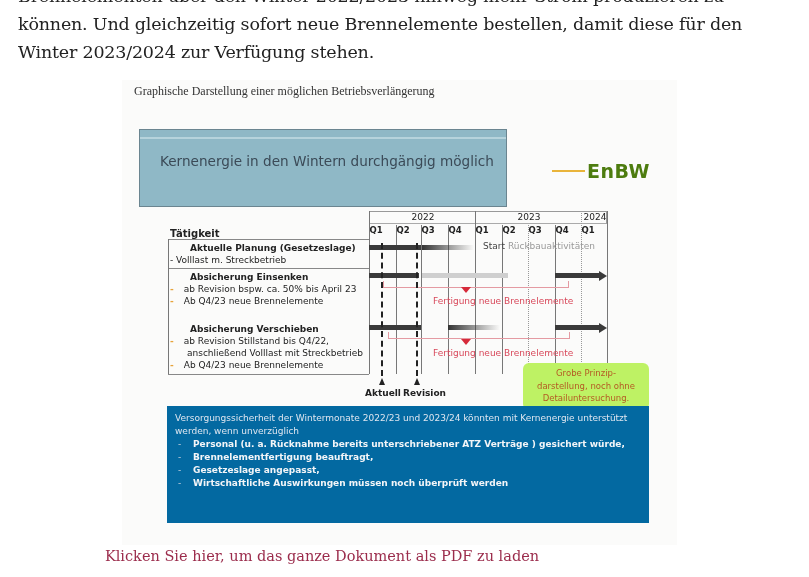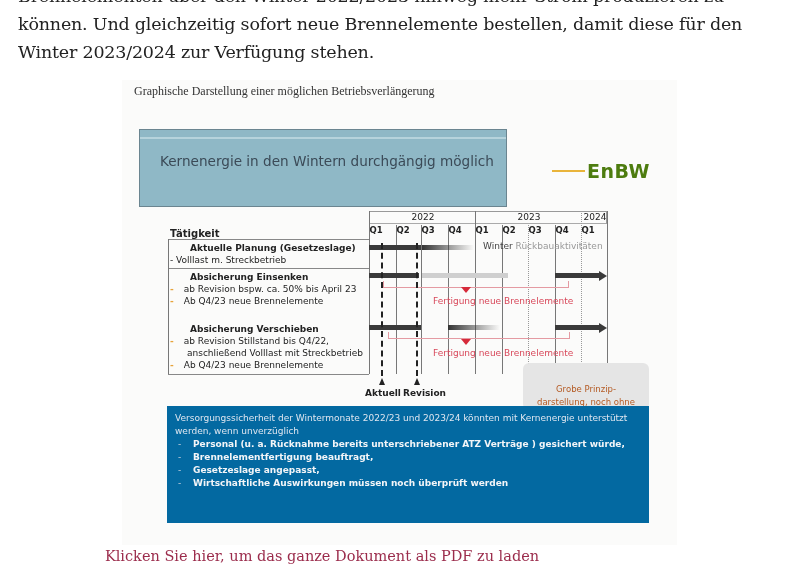--- a/index.html
+++ b/index.html
@@ -33,21 +33,21 @@
   .bar.light { background:#cfcfcf; }
   .arrowhead { position:absolute; width:0; height:0; border-top:5px solid transparent; border-bottom:5px solid transparent; border-left:8px solid #3a3a3a; }
   .dash { position:absolute; width:0; border-left:2px dashed #222; }
   .bracket { position:absolute; border:1px solid #e49aa2; border-top:none; height:6px; }
   .tri { position:absolute; width:0; height:0; border-left:5px solid transparent; border-right:5px solid transparent; border-top:6px solid #d62a3a; }
   .red-label { position:absolute; font-size:9px; color:#d8485a; white-space:nowrap; }
   .grey-label { position:absolute; font-size:9px; color:#999; white-space:nowrap; }
   .grey-label b { color:#444; font-weight:normal; }
   .marker { position:absolute; width:0; height:0; border-left:3px solid transparent; border-right:3px solid transparent; border-bottom:7px solid #222; }
   .marker-label { position:absolute; font-size:9px; font-weight:bold; color:#222; }
-  .note { position:absolute; left:401px; top:283px; width:126px; height:47px; background:#e5e5e5; border-radius:6px; font-size:8.5px; color:#b45a23; text-align:center; line-height:12.5px; padding-top:20px; box-sizing:border-box; }
+  .note { position:absolute; left:401px; top:283px; width:126px; height:47px; background:#bef264; border-radius:6px; font-size:8.5px; color:#b45a23; text-align:center; line-height:12.5px; padding-top:4px; box-sizing:border-box; }
   .note span { display:block; }
   .blue-box { position:absolute; left:45px; top:326px; width:482px; height:117px; background:#0369a1; color:#fff; font-size:9px; line-height:13px; padding:6px 8px; box-sizing:border-box; }
   .blue-box .intro { color:#dfe6f0; }
   .blue-box ul { list-style:none; margin:0; padding:0; }
   .blue-box li { position:relative; padding-left:18px; font-weight:bold; color:#f3f5f8; }
   .blue-box li::before { content:"-"; position:absolute; left:3px; color:#c9d2e0; font-weight:normal; }
   .pdf-link { position:absolute; left:0; width:644px; top:548px; text-align:center; font-family:"DejaVu Serif", serif; font-size:14.5px; color:#9b2c4c; text-decoration:none; }
 </style>
 </head>
 <body>
@@ -109,21 +109,21 @@
     <div class="vline" style="left:46px;top:159px;height:135px;"></div>
 
     <div class="activity-hdr">Tätigkeit</div>
 
     <div class="act" style="top:162px;">
       <b>Aktuelle Planung (Gesetzeslage)</b><br>
       <span>- Volllast m. Streckbetrieb</span>
     </div>
     <div class="bar" style="left:247px;top:165px;width:52px;"></div>
     <div class="bar fade" style="left:300px;top:165px;width:52px;"></div>
-    <div class="grey-label" style="left:361px;top:161px;"><b>Winter</b> <span>Rückbauaktivitäten</span></div>
+    <div class="grey-label" style="left:361px;top:161px;"><b>Start</b> <span>Rückbauaktivitäten</span></div>
 
     <div class="act" style="top:191px;">
       <b>Absicherung Einsenken</b><br>
       <span class="bullet">-</span><span>ab Revision bspw. ca. 50% bis April 23</span><br>
       <span class="bullet">-</span><span>Ab Q4/23 neue Brennelemente</span>
     </div>
     <div class="bar" style="left:247px;top:193px;width:50px;"></div>
     <div class="bar light" style="left:300px;top:193px;width:86px;"></div>
     <div class="bar" style="left:433px;top:193px;width:44px;"></div>
     <div class="arrowhead" style="left:477px;top:191px;"></div>

